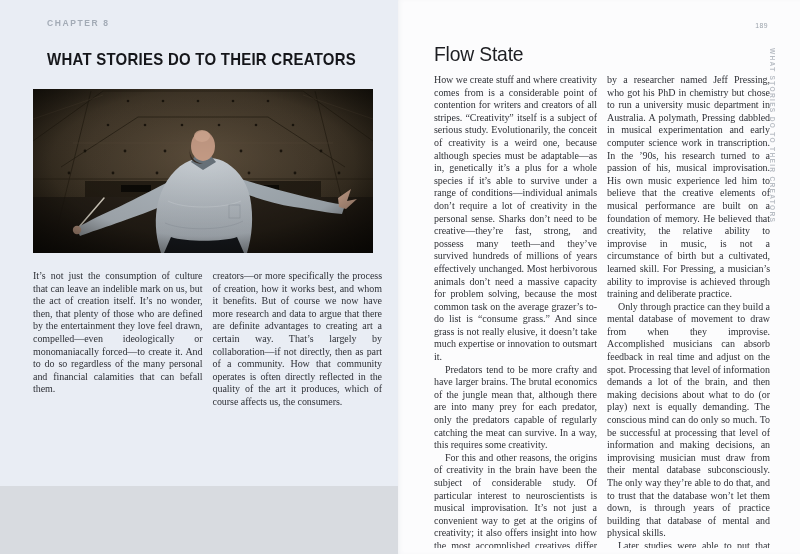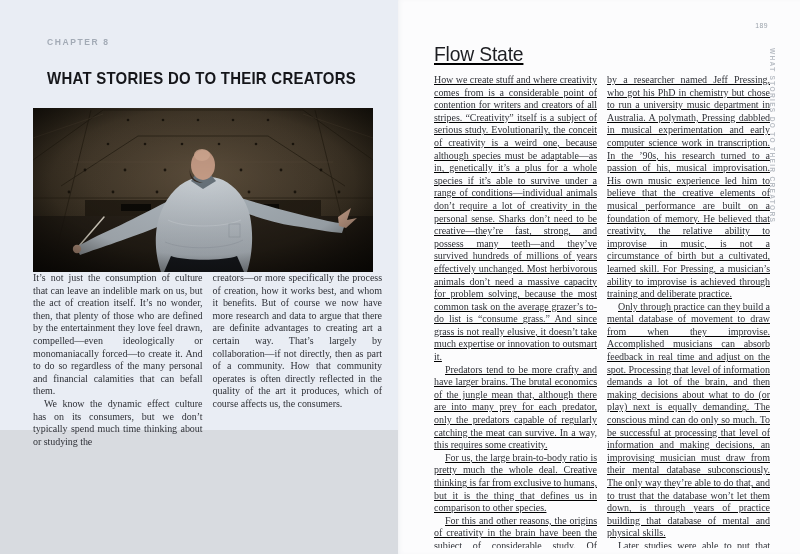--- a/index.html
+++ b/index.html
@@ -1,38 +1,38 @@
 <!DOCTYPE html>
 <html lang="en"><head>
 <meta charset="utf-8">
 <style>
   html,body{margin:0;padding:0;background:#d8dbe0;}
   .spread{position:relative;width:800px;height:554px;overflow:hidden;
           font-family:"Liberation Serif","DejaVu Serif",serif;
           display:flex;}
   
-  .page-left{position:relative;width:398px;height:430px;background:#e9edf4;
-             box-sizing:border-box;padding:37px 16px 0 33px;}
+  .page-left{position:relative;width:398px;height:486px;background:#e9edf4;
+             box-sizing:border-box;padding:18px 16px 0 33px;}
   .kicker{margin:0 0 0 14px;font-family:"Liberation Sans","DejaVu Sans",sans-serif;
           font-size:8.5px;font-weight:600;letter-spacing:1.6px;color:#a3abb6;}
   .chapter-title{margin:22px 0 0 14px;font-family:"Liberation Sans","DejaVu Sans",sans-serif;
           font-size:17px;font-weight:800;letter-spacing:.3px;color:#15161a;
           transform:scaleX(.88);transform-origin:left center;white-space:nowrap;}
   .photo{margin:19px 0 0 0;width:340px;height:164px;display:block;background:#1c1712;}
   .caption{margin:7px 0 0 10px;font-size:7.6px;font-style:italic;color:#3a3d44;}
-  .cols{display:flex;gap:10px;}
+  .cols{display:flex;gap:10px;margin-top:17px;}
   .page-left .col{width:170px;}
   .page-right .col{width:163px;height:474px;overflow:hidden;}
   .col p.para{margin:0;font-size:10px;line-height:12.6px;text-align:justify;
           color:#2f3137;letter-spacing:-0.05px;}
   .col p.para.indent{text-indent:11px;}
   
   .page-right{position:relative;width:402px;height:554px;background:#fcfcfd;
           box-sizing:border-box;padding:42px 0 0 36px;
-          box-shadow:inset 3px 0 6px -4px rgba(90,100,120,.15);text-decoration:underline;}
+          box-shadow:inset 3px 0 6px -4px rgba(90,100,120,.15);}
   .section-title{margin:0 0 8px 0;font-family:"Liberation Sans","DejaVu Sans",sans-serif;
           font-size:21px;font-weight:300;letter-spacing:-.2px;color:#1d1e22;
           transform:scaleX(.92);transform-origin:left center;}
   .page-right .cols{margin-top:0;gap:10px;}
   .pagenum{position:absolute;top:22px;right:32px;
           font-family:"Liberation Sans","DejaVu Sans",sans-serif;
           font-size:6.8px;color:#9aa2ab;letter-spacing:.5px;}
   .vert-running-head{position:absolute;top:48px;right:24px;
           writing-mode:vertical-rl;
           font-family:"Liberation Sans","DejaVu Sans",sans-serif;
@@ -133,36 +133,34 @@
         <ellipse cx="169" cy="47" rx="8" ry="6" fill="#d2a992" opacity="0.85"></ellipse>
         <path d="M157,60 C155,70 161,75 170,75 C160,73 156,66 157,60 Z" fill="#352a22"></path>
 
         <rect x="0" y="0" width="340" height="164" fill="url(#vignette)"></rect>
       </svg>
     </figure>
 
     <div class="cols">
       <div class="col">
           <p class="para">It’s not just the consumption of culture that can leave an indelible mark on us, but the act of creation itself. It’s no wonder, then, that plenty of those who are defined by the entertainment they love feel drawn, compelled—even ideologically or monomaniacally forced—to create it. And to do so regardless of the many personal and financial calamities that can befall them.</p>
-          <p class="para indent">We know the dynamic effect culture has on its consumers, but we don’t typically spend much time thinking about or studying the</p>
         </div>
       <div class="col">
           <p class="para">creators—or more specifically the process of creation, how it works best, and whom it benefits. But of course we now have more research and data to argue that there are definite advantages to creating art a certain way. That’s largely by collaboration—if not directly, then as part of a community. How that community operates is often directly reflected in the quality of the art it produces, which of course affects us, the consumers.</p>
         </div>
     </div>
   </section>
 
   <section class="page-right">
     <h2 class="section-title">Flow State</h2>
 
     <div class="cols">
       <div class="col">
           <p class="para">How we create stuff and where creativity comes from is a considerable point of contention for writers and creators of all stripes. “Creativity” itself is a subject of serious study. Evolutionarily, the conceit of creativity is a weird one, because although species must be adaptable—as in, genetically it’s a plus for a whole species if it’s able to survive under a range of conditions—individual animals don’t require a lot of creativity in the personal sense. Sharks don’t need to be creative—they’re fast, strong, and possess many teeth—and they’ve survived hundreds of millions of years effectively unchanged. Most herbivorous animals don’t need a massive capacity for problem solving, because the most common task on the average grazer’s to-do list is “consume grass.” And since grass is not really elusive, it doesn’t take much expertise or innovation to outsmart it.</p>
           <p class="para indent">Predators tend to be more crafty and have larger brains. The brutal economics of the jungle mean that, although there are into many prey for each predator, only the predators capable of regularly catching the meat can survive. In a way, this requires some creativity.</p>
-          <p class="para indent">For us, the large brain-to-body ratio is pretty much the whole deal. Creative thinking is far from exclusive to humans, but it is the thing that defines us in comparison to other species.</p>
           <p class="para indent">For this and other reasons, the origins of creativity in the brain have been the subject of considerable study. Of particular interest to neuroscientists is musical improvisation. It’s not just a convenient way to get at the origins of creativity; it also offers insight into how the most accomplished creatives differ from the rest of us. On the practical side, it’s also easier to peek inside the brain of someone who’s standing still while playing an instrument than, say, a comedian doing improv. And the quality of an improvised musical composition is easier to evaluate than, say, the results of a brainstorming session.</p>
         </div>
       <div class="col">
           <p class="para">by a researcher named Jeff Pressing, who got his PhD in chemistry but chose to run a university music department in Australia. A polymath, Pressing dabbled in musical experimentation and early computer science work in transcription. In the ’90s, his research turned to a passion of his, musical improvisation. His own music experience led him to believe that the creative elements of musical performance are built on a foundation of memory. He believed that creativity, the relative ability to improvise in music, is not a circumstance of birth but a cultivated, learned skill. For Pressing, a musician’s ability to improvise is achieved through training and deliberate practice.</p>
           <p class="para indent">Only through practice can they build a mental database of movement to draw from when they improvise. Accomplished musicians can absorb feedback in real time and adjust on the spot. Processing that level of information demands a lot of the brain, and then making decisions about what to do (or play) next is equally demanding. The conscious mind can do only so much. To be successful at processing that level of information and making decisions, an improvising musician must draw from their mental database subconsciously. The only way they’re able to do that, and to trust that the database won’t let them down, is through years of practice building that database of mental and physical skills.</p>
           <p class="para indent">Later studies were able to put that theory to the test in terms of monitoring people’s brains during actual performances with fMRIs. Two studies—one on professional jazz musicians, one on professional freestyle rap musicians—found decreased activity in the dorsolateral prefrontal cortex, which is used for things like planning and reasoning, decision making, and working memory, with increased activity in the medial prefrontal cortex. The latter is active when a person is daydreaming or when they’re not focused outside the mind but are thinking about themselves or recalling the past.</p>
         </div>
     </div>
 
     <div class="pagenum">189</div>

